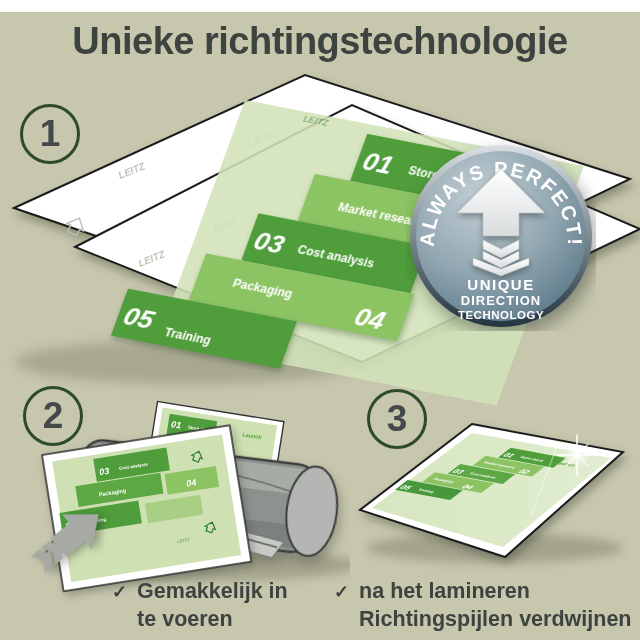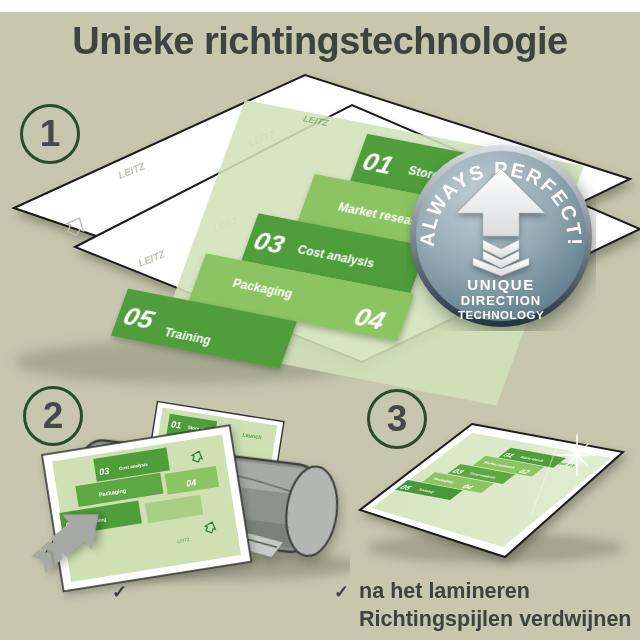--- a/index.html
+++ b/index.html
@@ -234,20 +234,24 @@
     </div>
   <div class="stepnum" style="left:23px;top:374px">
       <span>2</span>
     </div>
   <div class="stepnum" style="left:367px;top:377px">
       <span>3</span>
     </div>
 
   <div class="bullet" style="left:112px;top:565px">
     <span class="check">✓</span>
+    <div>
+      <div>Gemakkelijk in</div>
+      <div>te voeren</div>
+    </div>
   </div>
   <div class="bullet" style="left:334px;top:565px">
     <span class="check">✓</span>
     <div>
       <div>na het lamineren</div>
       <div>Richtingspijlen verdwijnen</div>
     </div>
   </div>
 
 </div>

